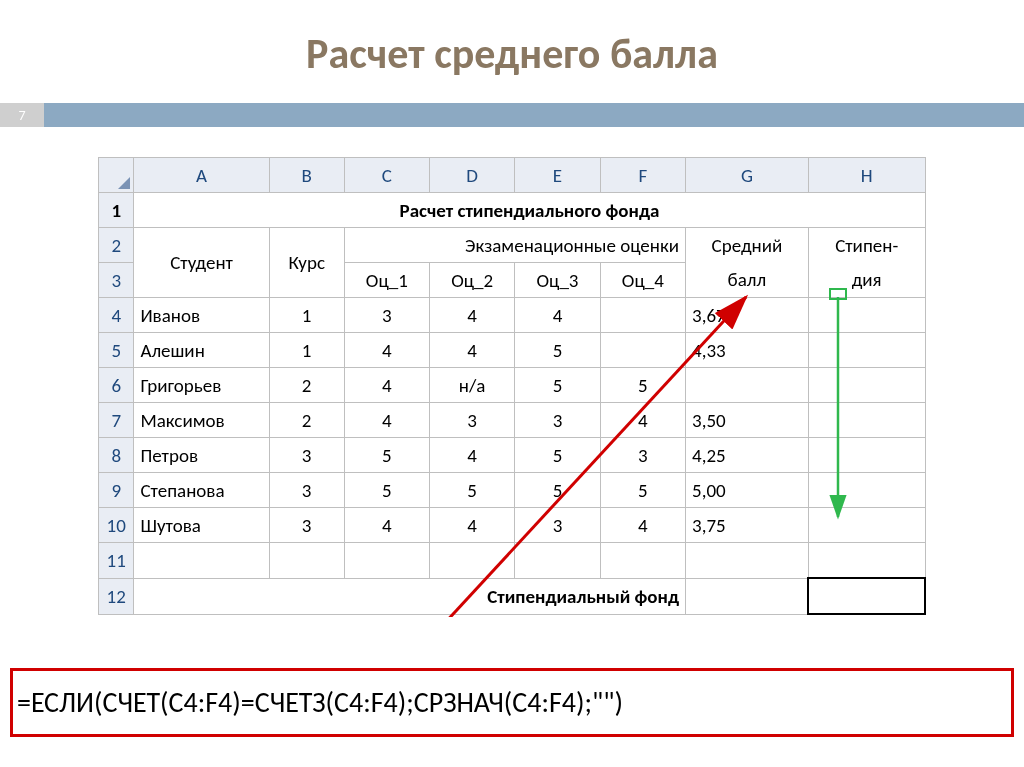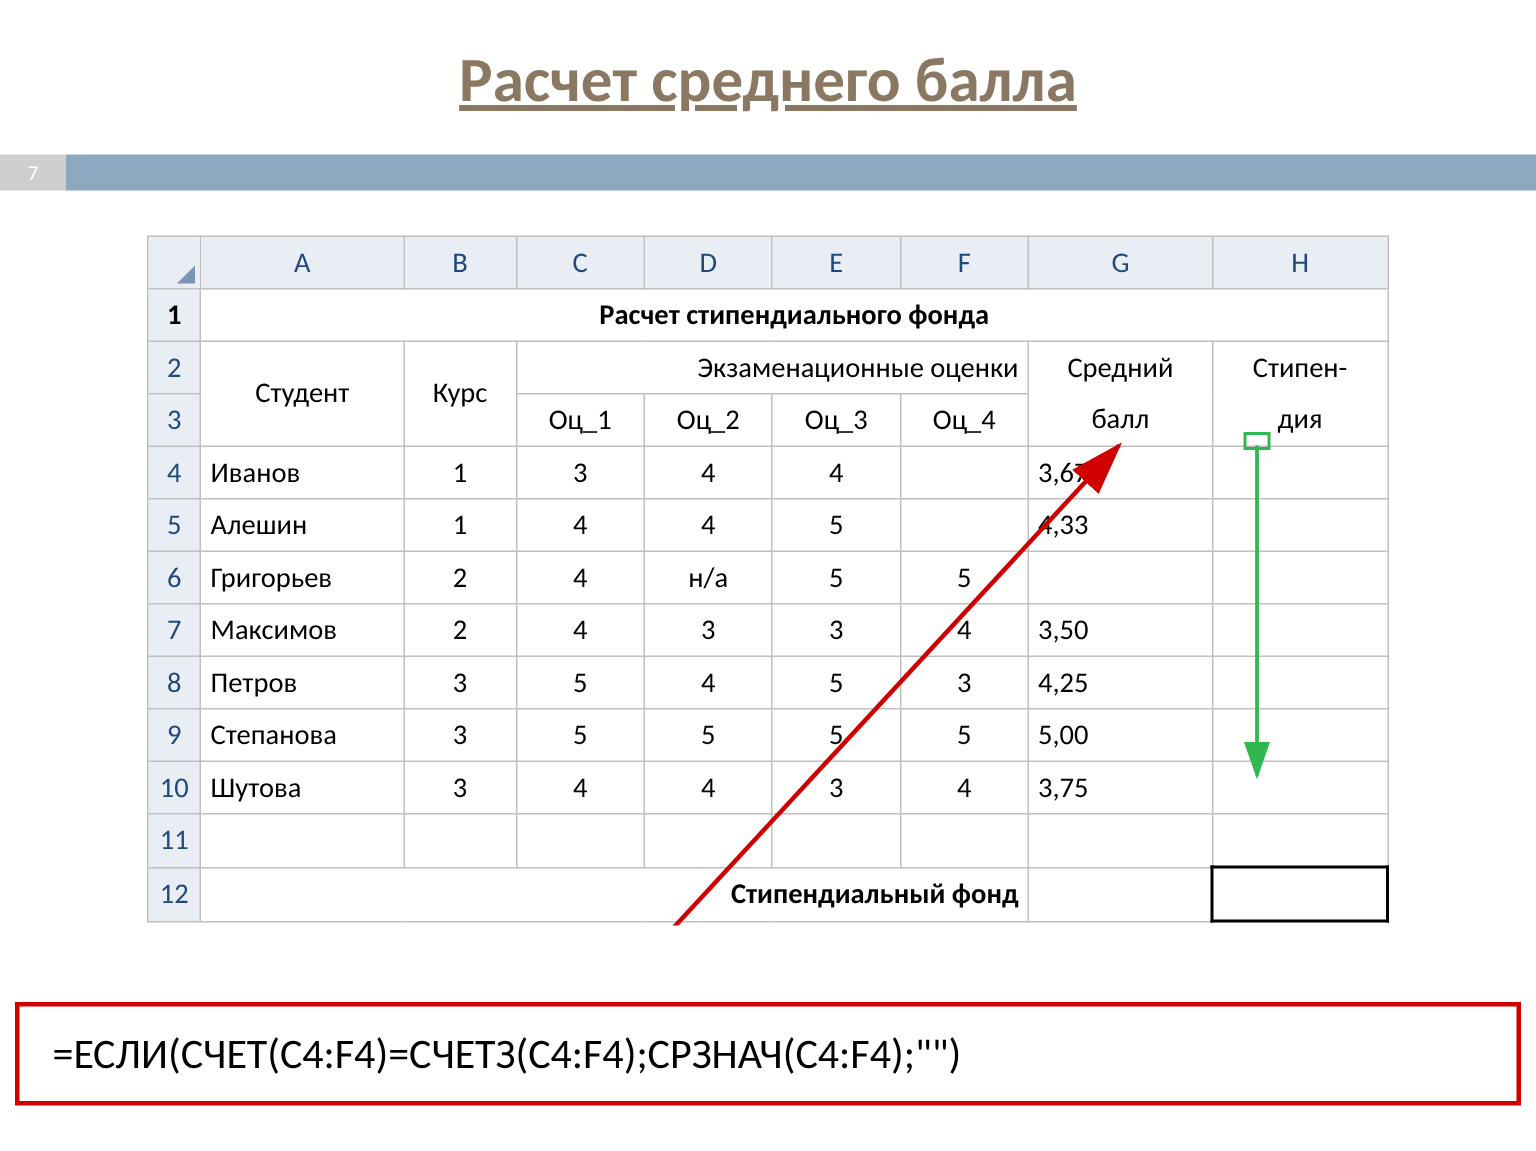--- a/index.html
+++ b/index.html
@@ -11,21 +11,20 @@
     height: 767px;
     position: relative;
     overflow: hidden;
   }
   .slide-title {
     text-align: center;
     font-size: 42px;
     font-weight: bold;
     color: #8a7862;
     margin: 28px 0 24px 0;
-    text-decoration: underline;
   }
   .stripe {
     display: flex;
     align-items: stretch;
     height: 24px;
     margin-bottom: 30px;
   }
   .page-badge {
     width: 44px;
     background: #cfcfcf;
@@ -102,21 +101,21 @@
   .nobot { border-bottom: none !important; }
   .notop { border-top: none !important; }
 
   
   .formula-box {
     position: absolute;
     left: 10px;
     right: 10px;
     bottom: 30px;
     border: 3px solid #d00000;
-    padding: 14px 22px;
+    padding: 14px 4px;
     font-size: 28px;
     font-family: Calibri, Arial, sans-serif;
     background: #fff;
   }
 
   
   svg.overlay {
     position: absolute;
     top: 0; left: 0;
     pointer-events: none;

